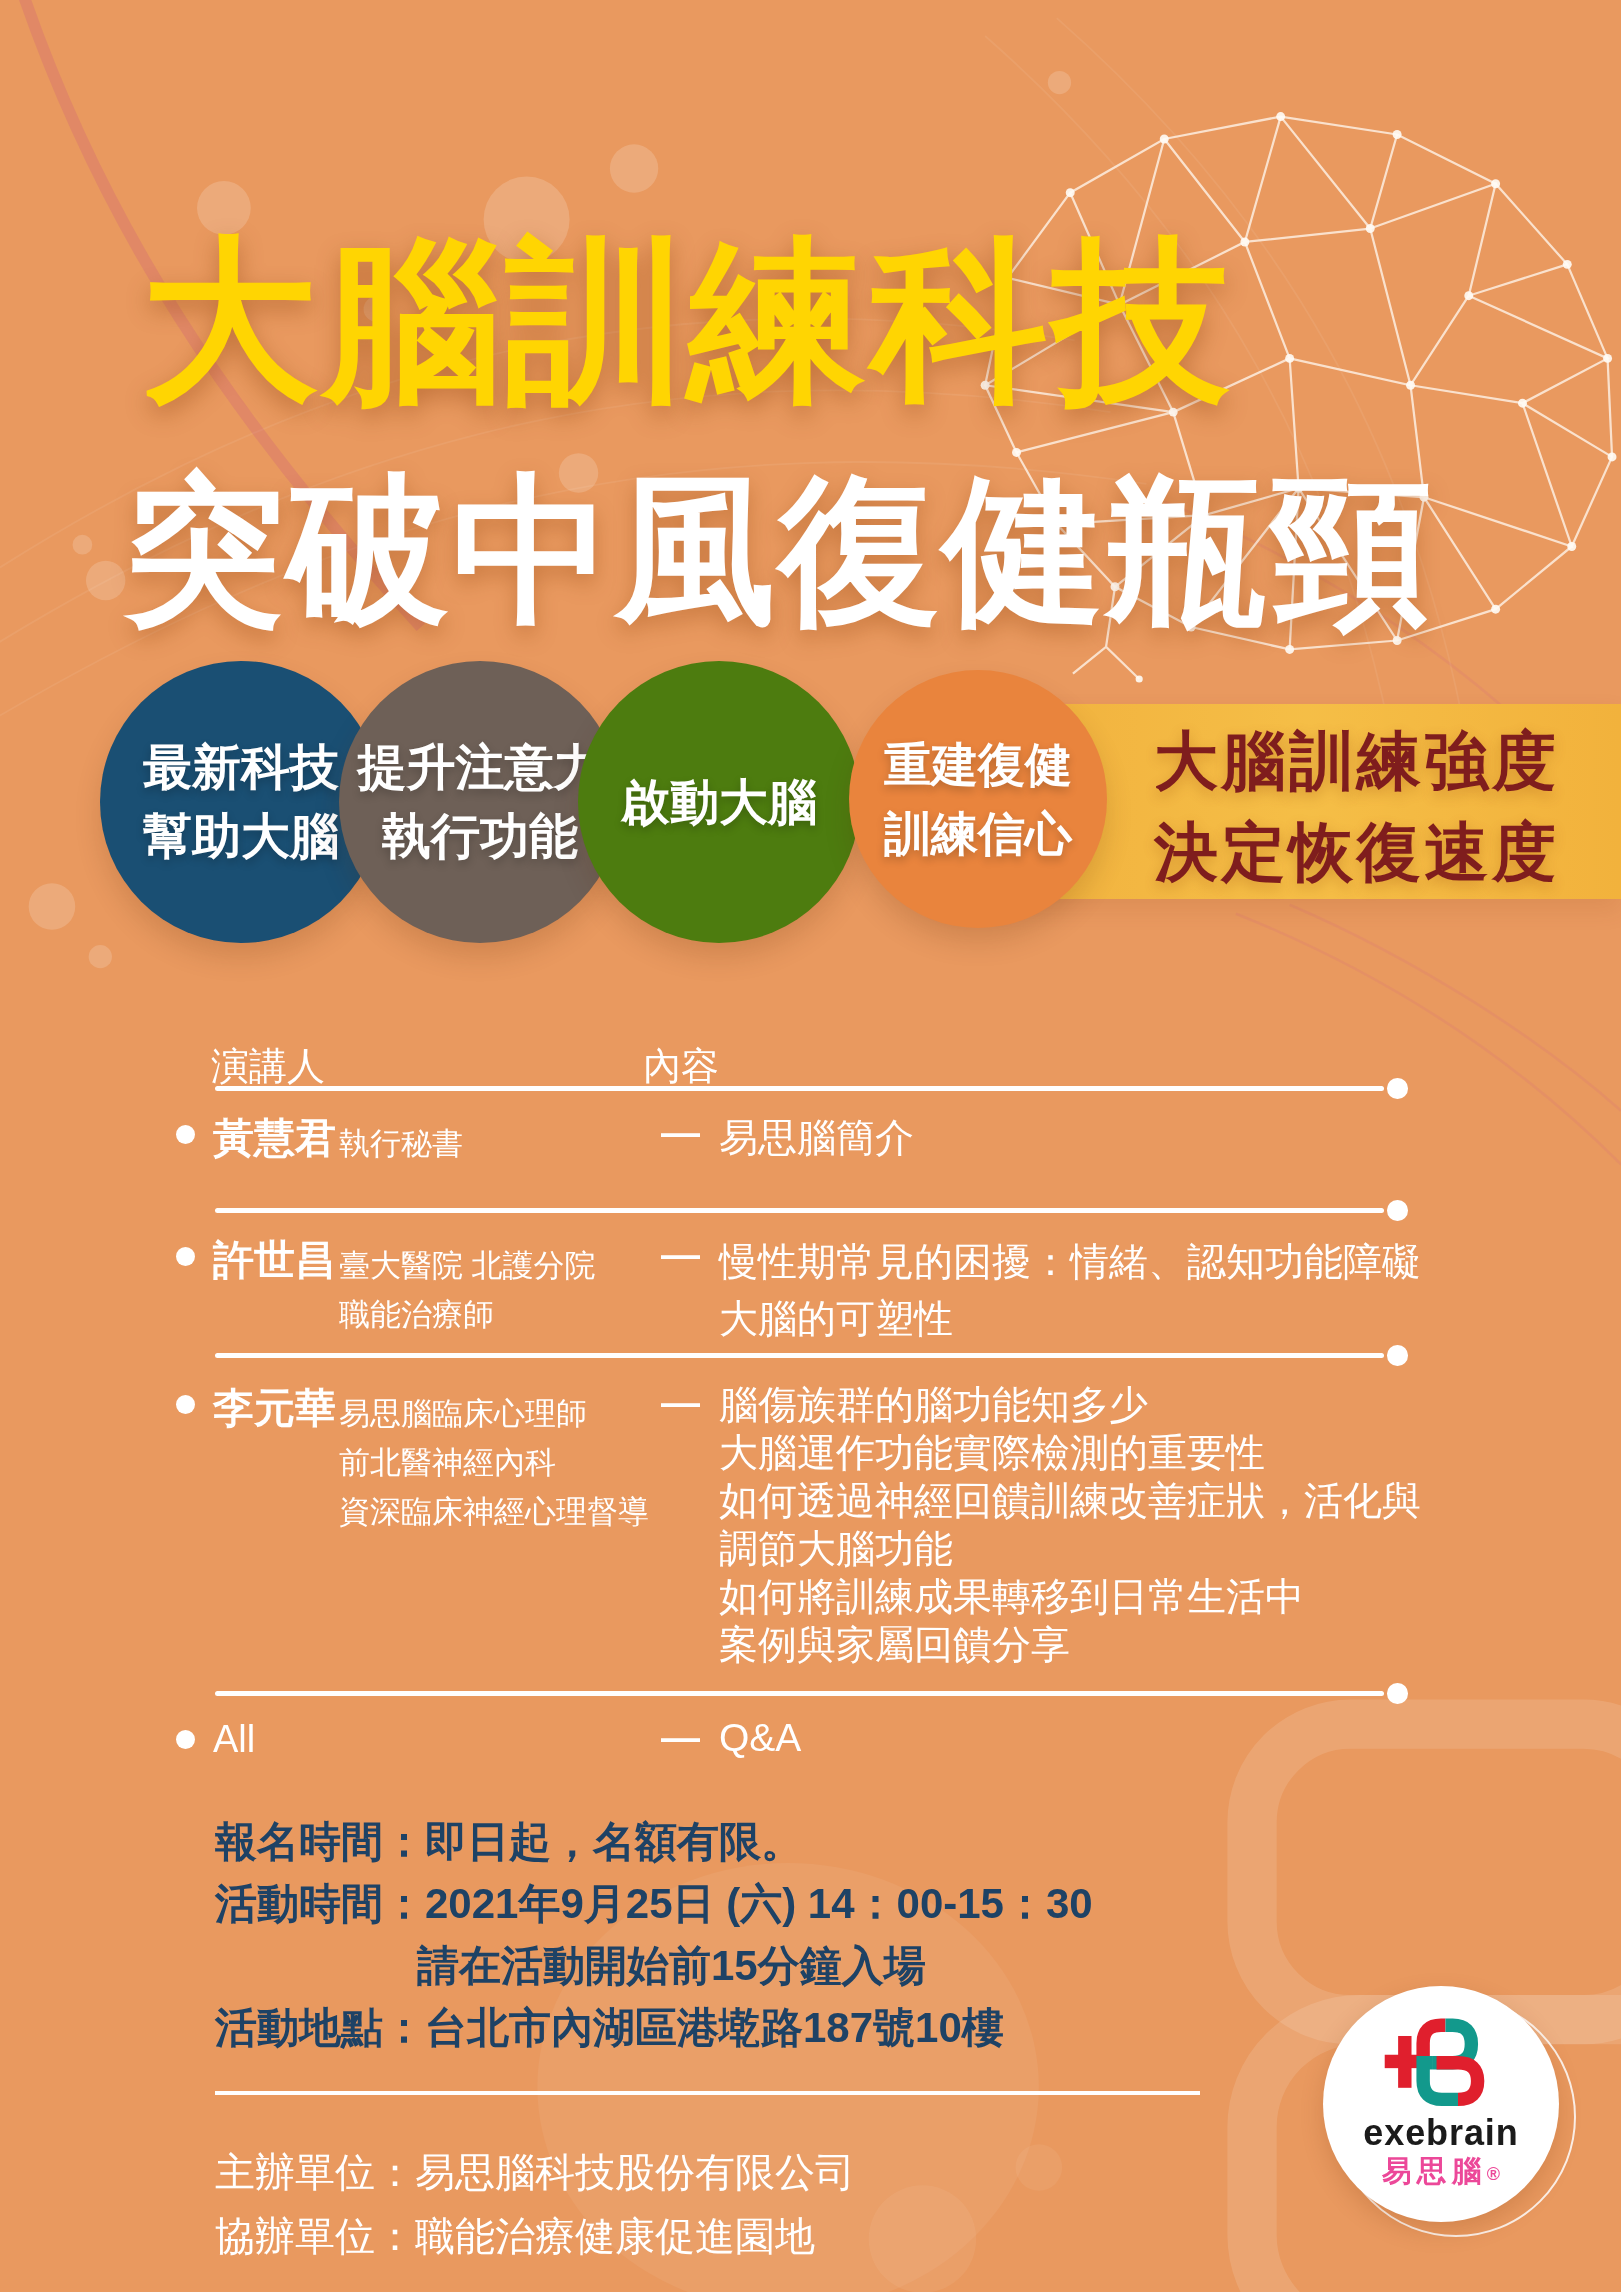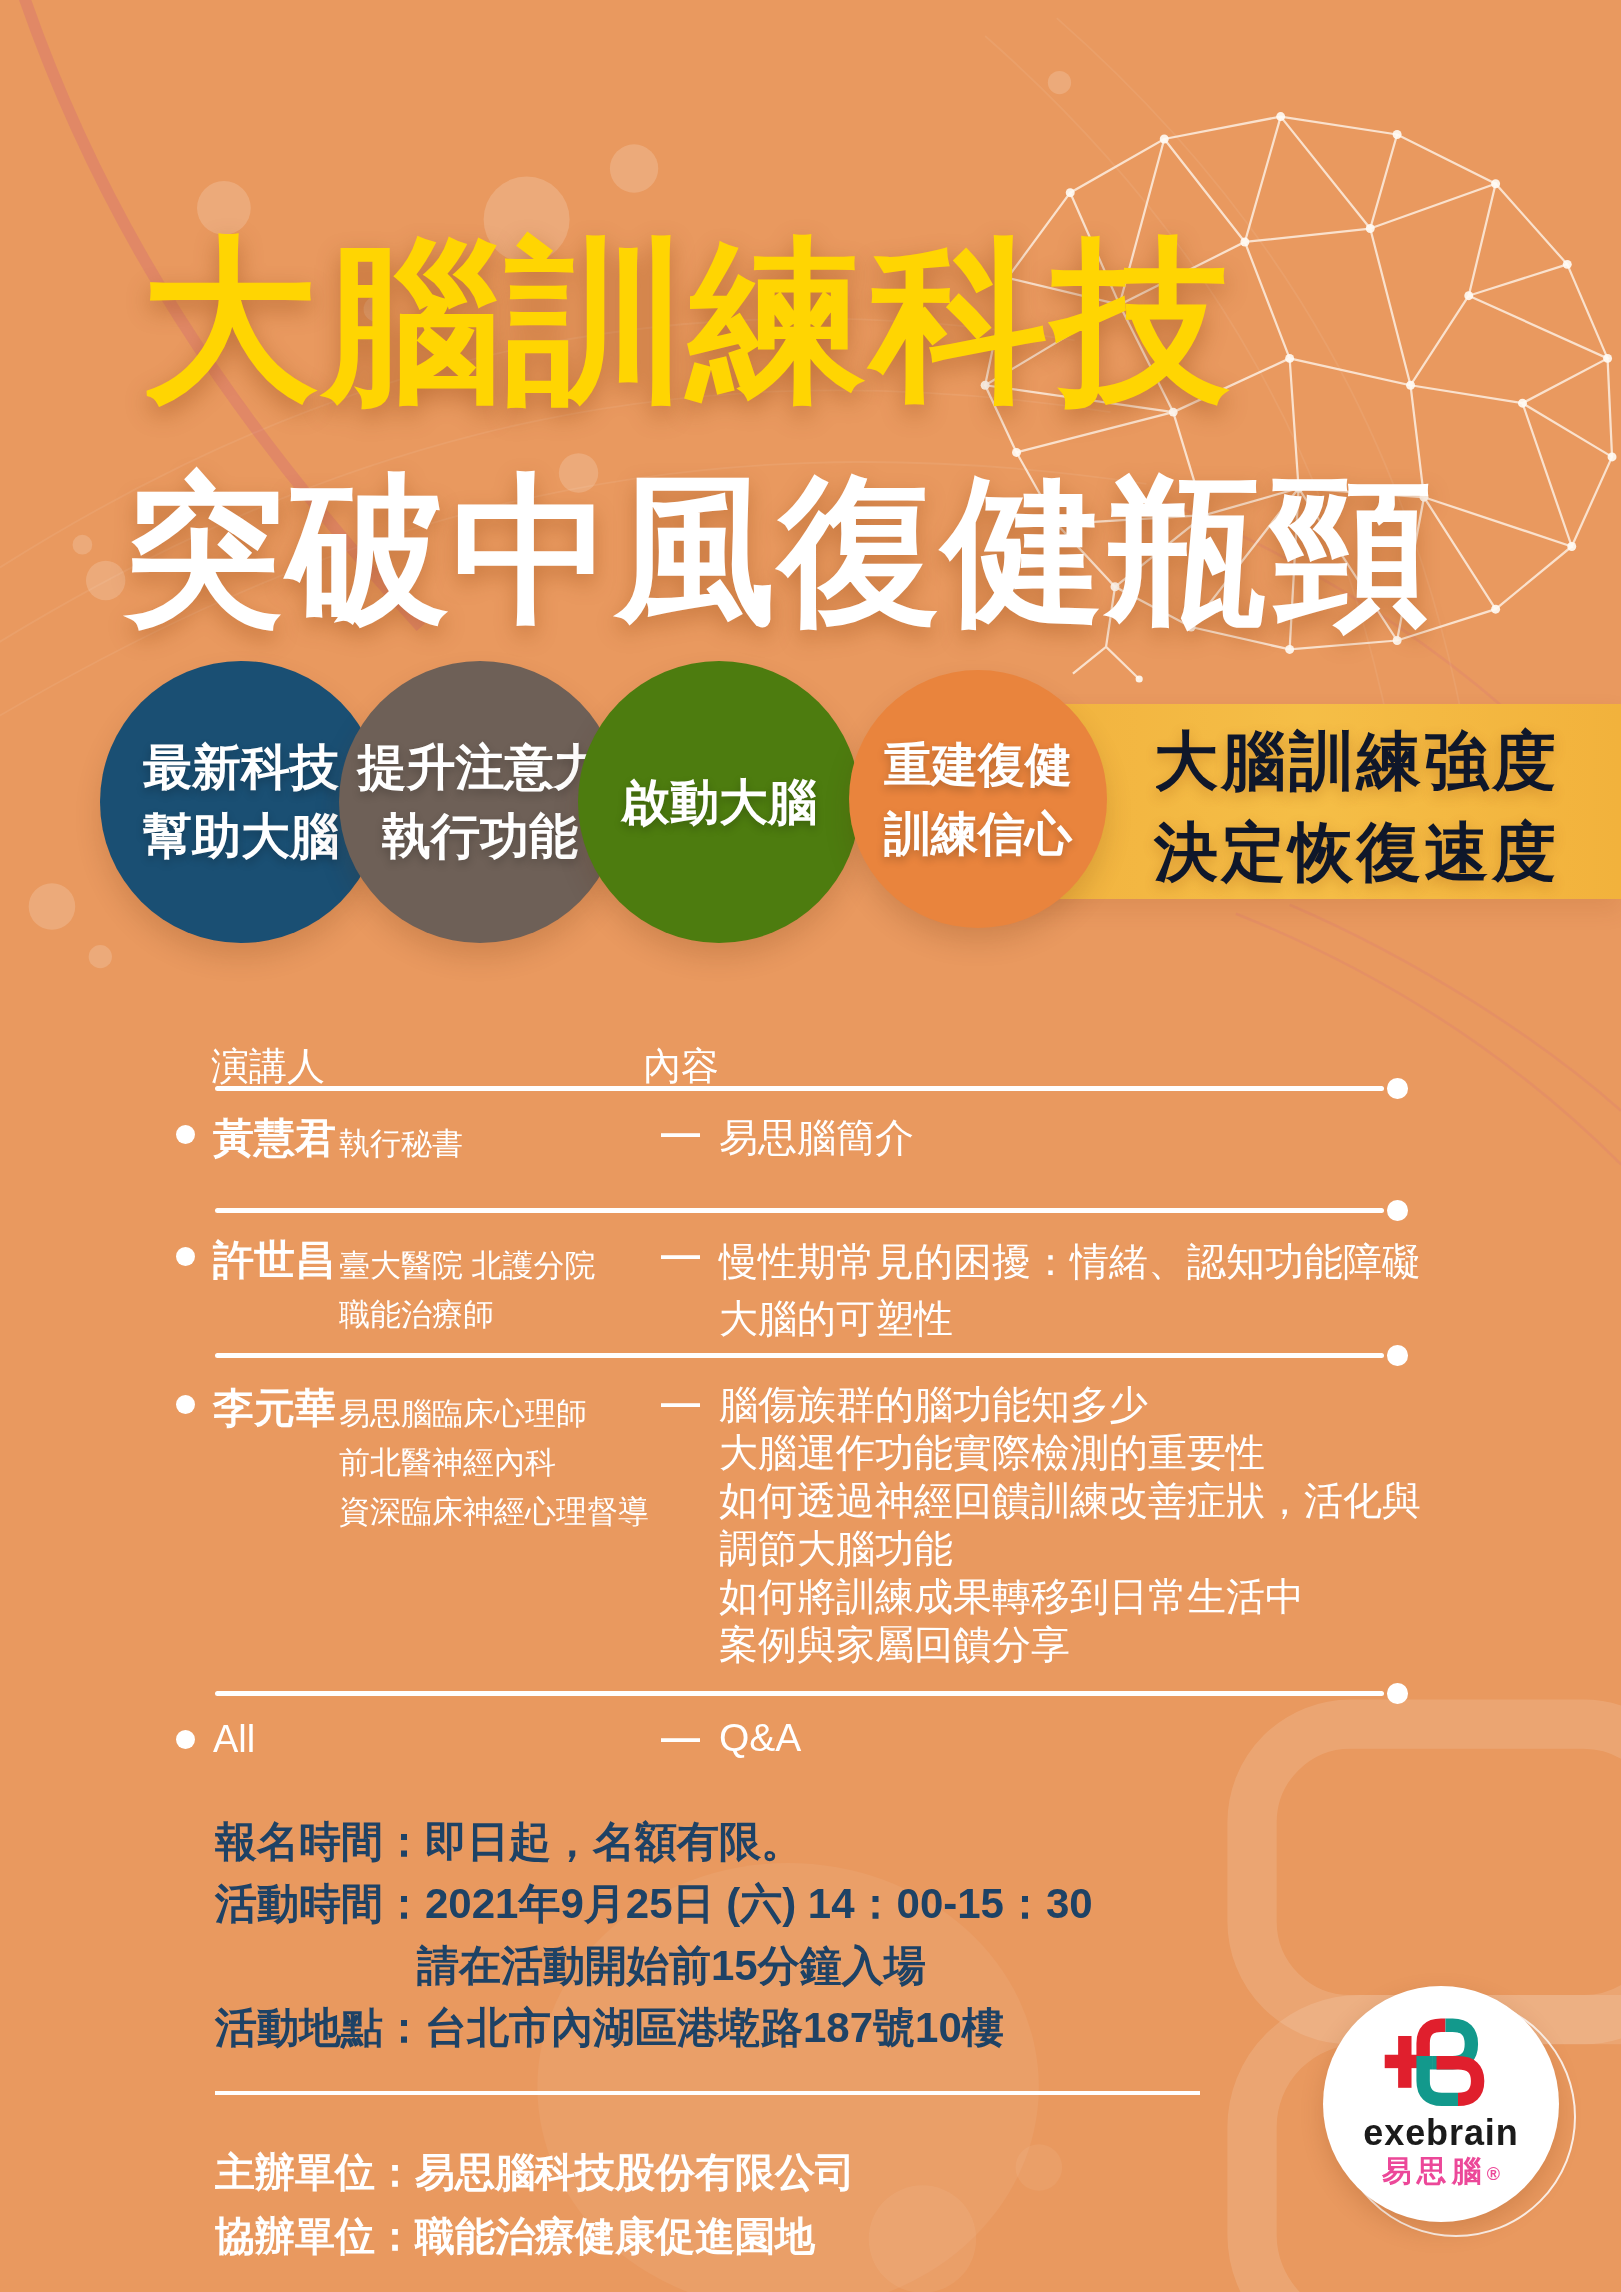--- a/index.html
+++ b/index.html
@@ -17,21 +17,21 @@
   #ghost-b{left:0;top:0;z-index:1;}
   
   .title1{left:122px;top:204px;font-size:177px;font-weight:800;letter-spacing:5.4px;z-index:4;
           text-shadow:0 9px 23px rgba(140,64,10,.42);white-space:nowrap;}
   .title2{left:124px;top:444px;font-size:161px;font-weight:800;color:#fff;letter-spacing:2.7px;z-index:4;
           text-shadow:0 9px 21.5px rgba(140,64,10,.35);white-space:nowrap;}
   
   .band{left:922px;top:704px;width:699px;height:195px;border-radius:41px 0 0 41px;z-index:2;
         background-image:linear-gradient(90deg,rgba(255,255,255,0) 0%,rgba(255,220,90,.35) 55%,rgba(255,200,60,.15) 100%);
         box-shadow:0 10.7px 23px rgba(120,50,0,.10);}
-  .band-text{left:1154px;top:716px;z-index:3;font-size:64px;font-weight:800;color:#0f172a;
+  .band-text{left:1154px;top:716px;z-index:3;font-size:64px;font-weight:800;color:#7f1d1d;
              line-height:91px;letter-spacing:3.6px;white-space:nowrap;
              text-shadow:0 5.4px 12.5px rgba(150,70,10,.30);}
   .badge{z-index:3;border-radius:50%;display:flex;flex-direction:column;justify-content:center;align-items:center;
          box-shadow:0 14.3px 27px rgba(90,35,0,.16);}
   .badge span{color:#fff;font-weight:700;font-size:49px;line-height:69px;white-space:nowrap;
               text-shadow:0 3.6px 9px rgba(0,0,0,.22);}
   .badge1{left:100px;top:661px;width:282px;height:282px;}
   .badge2{left:339px;top:661px;width:282px;height:282px;}
   .badge3{left:578px;top:661px;width:282px;height:282px;}
   .badge4{left:849px;top:670px;width:258px;height:258px;}
@@ -46,21 +46,21 @@
   .row .name.plain{font-weight:500;font-size:38px;top:1.8px;}
   .row .titles{position:absolute;left:339px;top:8px;font-size:31px;font-weight:500;color:#fff;line-height:49px;white-space:nowrap;}
   .row .dash{position:absolute;left:661px;top:0;font-size:39px;font-weight:700;color:#fff;}
   .row .contents{position:absolute;left:719px;top:0;font-size:39px;font-weight:500;color:#fff;white-space:nowrap;}
   .row2 .contents{line-height:57px;}
   .row3 .contents{line-height:48px;}
   
   .info{left:215px;top:1811px;font-size:42px;font-weight:700;line-height:62px;z-index:4;white-space:nowrap;}
   .info .indent{margin-left:202px;}
   .bottom-divider{left:215px;top:2091px;width:985px;height:3.6px;background:#fff;z-index:4;}
-  .organizers{left:215px;top:2140px;font-size:40px;font-weight:700;color:#fff;line-height:64px;z-index:4;white-space:nowrap;}
+  .organizers{left:215px;top:2140px;font-size:40px;font-weight:400;color:#fff;line-height:64px;z-index:4;white-space:nowrap;}
   
   .logo-ring{left:1336px;top:1997px;width:236px;height:236px;border:2.7px solid rgba(255,255,255,.85);border-radius:50%;z-index:4;}
   .logo-circle{left:1323px;top:1986px;width:236px;height:236px;background:#fff;border-radius:50%;z-index:5;
                box-shadow:0 9px 23px rgba(110,45,0,.18);text-align:center;}
   .logo-circle svg{margin:23px auto 0 auto;}
   .logo-brand{font-size:36px;font-weight:800;color:#1b1b1b;letter-spacing:0.9px;line-height:39px;}
   .logo-zh{font-size:29.6px;font-weight:700;color:#ec4899;letter-spacing:5.4px;line-height:38px;}
   .logo-zh .reg{font-size:18px;letter-spacing:0;vertical-align:0.9px;}
 </style>
 </head>

